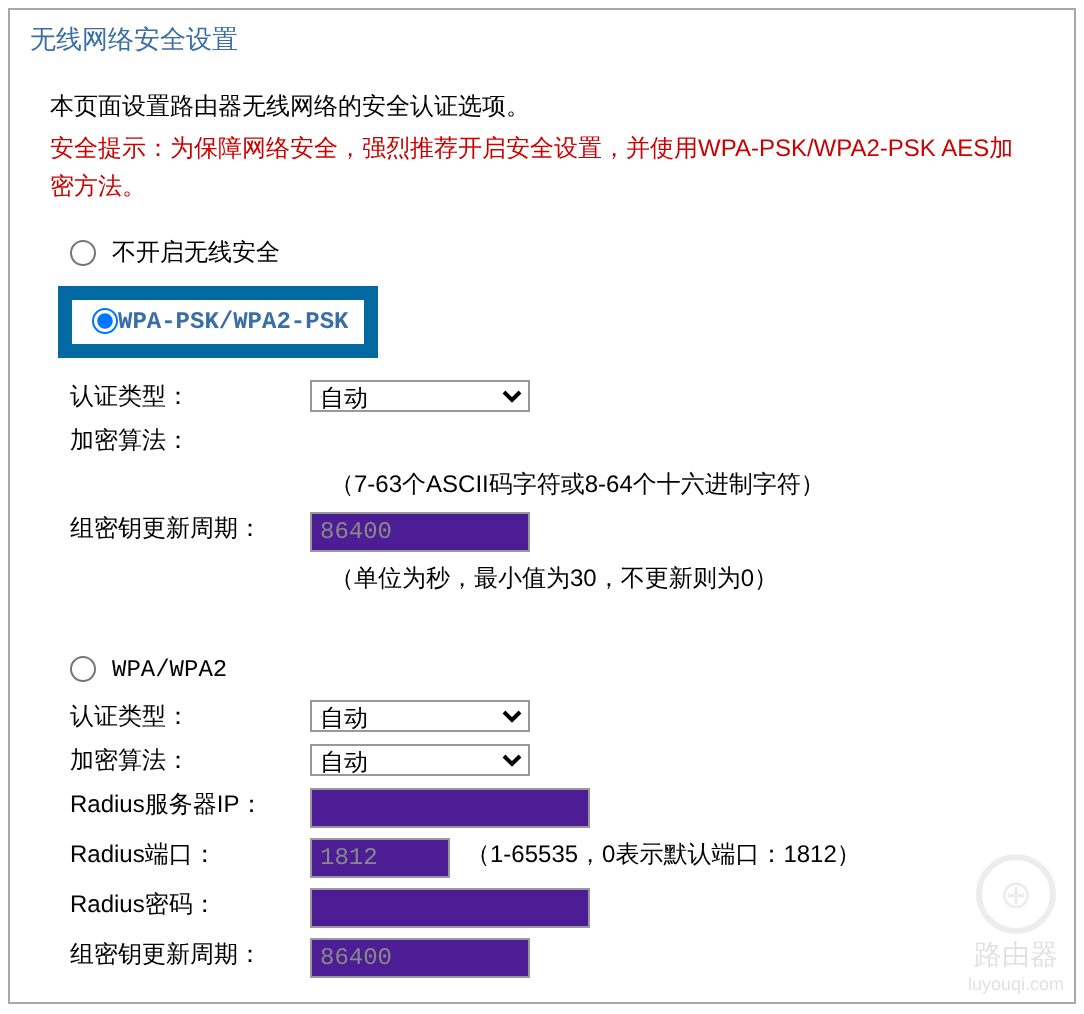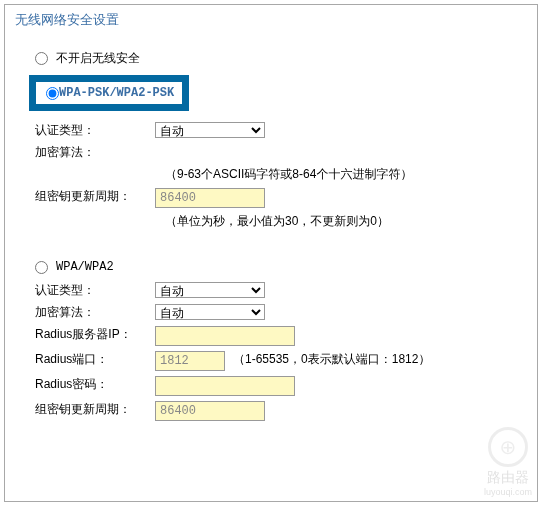--- a/index.html
+++ b/index.html
@@ -81,21 +81,21 @@
       width: 110px;
       border: 1px solid #999;
       font-size: 12px;
       height: 16px;
       background: #fff;
     }
     .form-input {
       width: 195px;
       height: 20px;
       border: 1px solid #999;
-      background: #fef9c3;
+      background: #4c1d95;
       padding: 0 4px;
       font-size: 12px;
       font-family: "Courier New", monospace;
       color: #888;
     }
     .form-hint {
       margin-left: 130px;
       color: #000;
       font-size: 12px;
       margin-top: 2px;
@@ -141,20 +141,22 @@
       color: #e8e8e8;
     }
   </style>
 </head>
 <body>
 
 <div class="panel">
   <div class="panel-header">无线网络安全设置</div>
   <div class="panel-body">
 
+    <div class="intro">本页面设置路由器无线网络的安全认证选项。</div>
+    <div class="warning">安全提示：为保障网络安全，强烈推荐开启安全设置，并使用WPA-PSK/WPA2-PSK AES加密方法。</div>
 
     <div class="radio-row">
       <input type="radio" name="sec" style="">
       <span class="radio-label">不开启无线安全</span>
     </div>
 
     <div class="highlighted">
       <input type="radio" name="sec" checked="" style="">
       <span class="radio-label">WPA-PSK/WPA2-PSK</span>
     </div>
@@ -162,21 +164,21 @@
     <div class="form-group">
       <div class="form-row">
         <span class="form-label">认证类型：</span>
         <select class="form-select">
           <option>自动</option>
         </select>
       </div>
       <div class="form-row">
         <span class="form-label">加密算法：</span>
       </div>
-      <div class="form-hint">（9-63个ASCII码字符或8-64个十六进制字符）</div>
+      <div class="form-hint">（7-63个ASCII码字符或8-64个十六进制字符）</div>
       <div class="form-row">
         <span class="form-label">组密钥更新周期：</span>
         <input class="form-input" style="width: 110px;" type="text" value="86400">
       </div>
       <div class="form-hint">（单位为秒，最小值为30，不更新则为0）</div>
     </div>
 
     <div class="section-gap"></div>
 
     <div class="radio-row">

